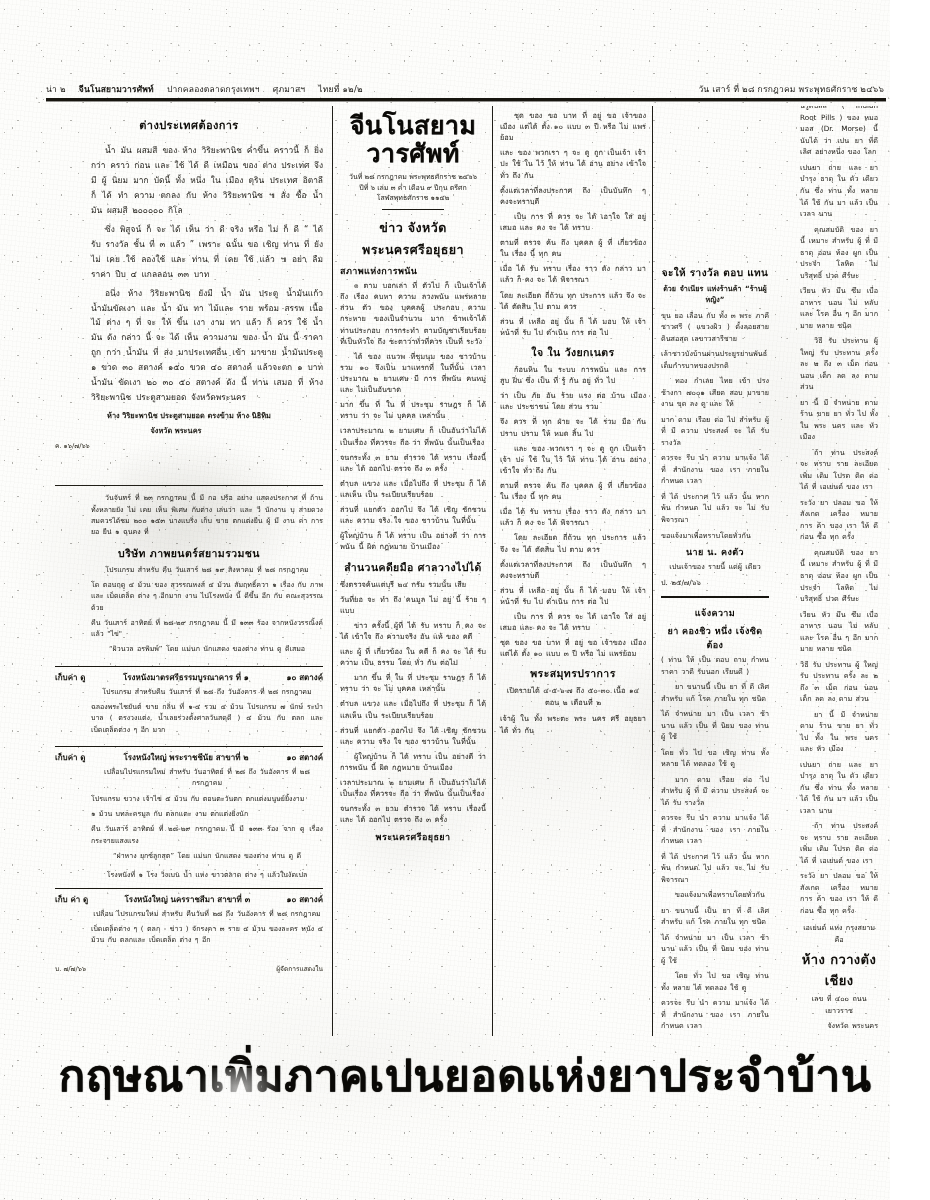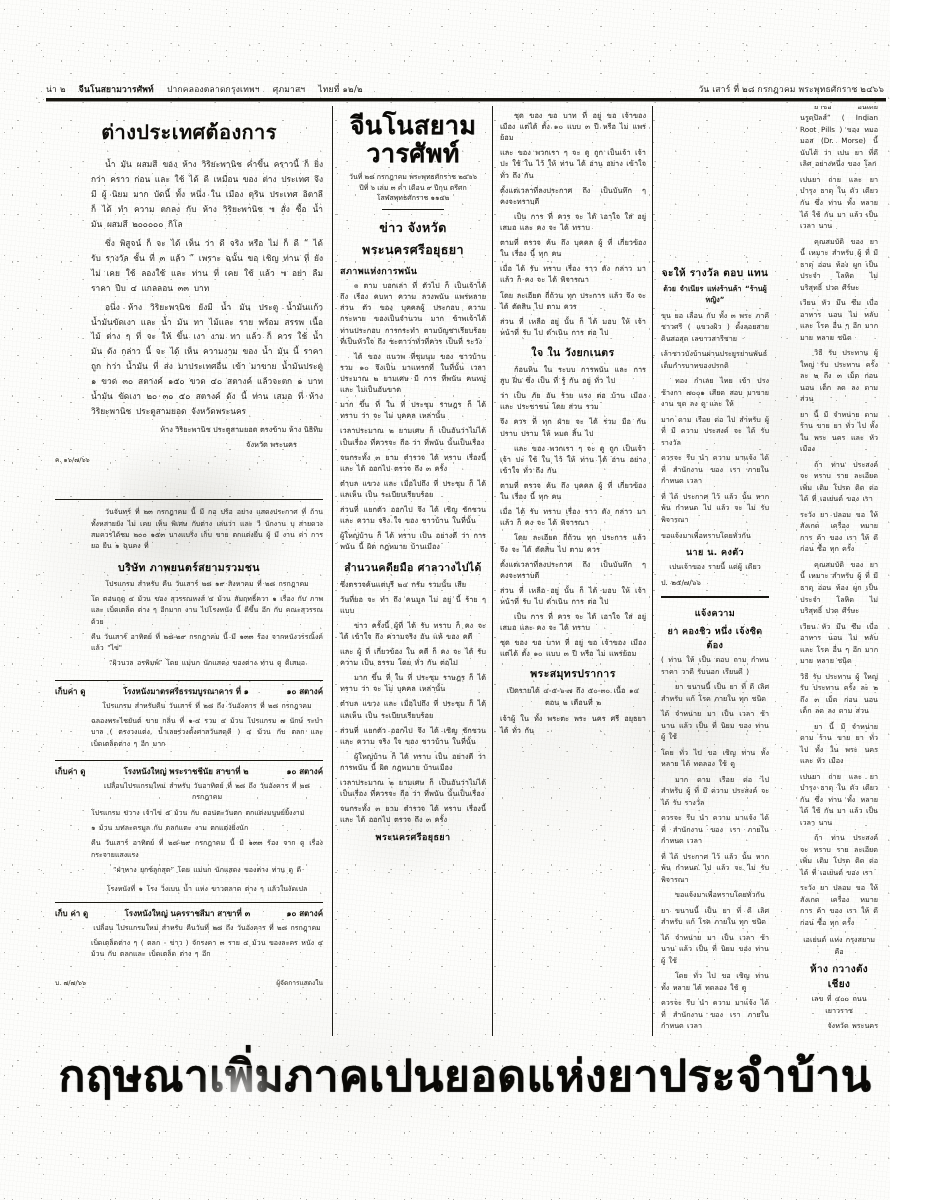--- a/index.html
+++ b/index.html
@@ -112,21 +112,21 @@
   .col-3 { width: 160px; padding: 4px 6px 0 7px; }
   .col-4 { width: 232px; padding: 4px 8px 0 8px; }
 
   
   .headline {
     text-align: center;
     font-weight: 700;
     color: #100e0a;
     letter-spacing: .4px;
   }
-  .h-main   { font-size: 20px; margin: 6px 0 9px; }
+  .h-main   { font-size: 11px; margin: 6px 0 9px; }
   .h-sec    { font-size: 12.5px; margin: 8px 0 4px; }
   .h-sub    { font-size: 10.5px; margin: 6px 0 3px; }
   .h-small  { font-size: 9px; margin: 4px 0 2px; font-weight: 700; }
 
   .masthead-title {
     text-align: center;
     font-size: 25px;
     font-weight: 700;
     letter-spacing: .5px;
     color: #0b0a07;
@@ -162,22 +162,23 @@
   .body-text.tight { line-height: 1.5; }
   .col-1 .body-text { font-size: 8.4px; line-height: 1.78; word-spacing: 2px; margin-left: 36px; }
   .col-1 .body-text.fine { font-size: 7px; line-height: 1.62; word-spacing: 1.2px; }
   .col-4 .body-text { font-size: 7.2px; line-height: 1.6; }
 
   .center { text-align: center; }
   .right  { text-align: right; }
   .sig {
     font-size: 7.4px;
     color: #1a1812;
-    text-align: right;
+    text-align: center;
     margin: 3px 0 2px;
+    font-weight: bold;
   }
   .sig-indent { padding-right: 26px; }
   .dateline {
     font-size: 6.6px;
     color: #262318;
     margin-top: 4px;
     display: flex;
     justify-content: space-between;
   }
 
@@ -463,21 +464,21 @@
         <p class="body-text tight">ระวัง ยา ปลอม   ขอ ให้ สังเกต เครื่อง หมาย การ ค้า ของ เรา ให้ ดี ก่อน ซื้อ ทุก ครั้ง</p>
         <p class="body-text tight lead">คุณสมบัติ ของ ยา นี้   เหมาะ สำหรับ ผู้ ที่ มี ธาตุ อ่อน ท้อง ผูก เป็น ประจำ   โลหิต ไม่ บริสุทธิ์   ปวด ศีร์ษะ</p>
         <p class="body-text tight">เวียน หัว   มึน ซึม   เบื่อ อาหาร   นอน ไม่ หลับ   และ โรค อื่น ๆ อีก มาก มาย หลาย ชนิด</p>
         <p class="body-text tight">วิธี รับ ประทาน   ผู้ ใหญ่ รับ ประทาน ครั้ง ละ ๒ ถึง ๓ เม็ด ก่อน นอน   เด็ก ลด ลง ตาม ส่วน</p>
         <p class="body-text tight lead">ยา นี้ มี จำหน่าย ตาม ร้าน ขาย ยา ทั่ว ไป   ทั้ง ใน พระ นคร และ หัว เมือง</p>
         <p class="body-text tight">เปนยา ถ่าย และ ยา บำรุง ธาตุ ใน ตัว เดียว กัน   ซึ่ง ท่าน ทั้ง หลาย ได้ ใช้ กัน มา แล้ว เป็น เวลา นาน</p>
         <p class="body-text tight lead">ถ้า ท่าน ประสงค์ จะ ทราบ ราย ละเอียด เพิ่ม เติม   โปรด ติด ต่อ ได้ ที่ เอเย่นต์ ของ เรา</p>
         <p class="body-text tight">ระวัง ยา ปลอม   ขอ ให้ สังเกต เครื่อง หมาย การ ค้า ของ เรา ให้ ดี ก่อน ซื้อ ทุก ครั้ง</p>
 
         <div class="body-text center" style="margin-top:6px">เอเย่นต์ แห่ง กรุงสยาม คือ</div>
-        <div class="headline h-small" style="font-size:10px">ห้าง กวางตังเชียง</div>
+        <div class="headline h-small" style="font-size:13px">ห้าง กวางตังเชียง</div>
         <div class="body-text center">เลข ที่ ๔๐๐ ถนน เยาวราช</div>
         <div class="body-text right">จังหวัด พระนคร</div>
 
       </div>
     </div>
 
   </div>
 
   <div id="bottom-banner">
     <span class="smudge">กฤษณาเพิ่มภาคเปนยอดแห่งยาประจำบ้าน</span>

